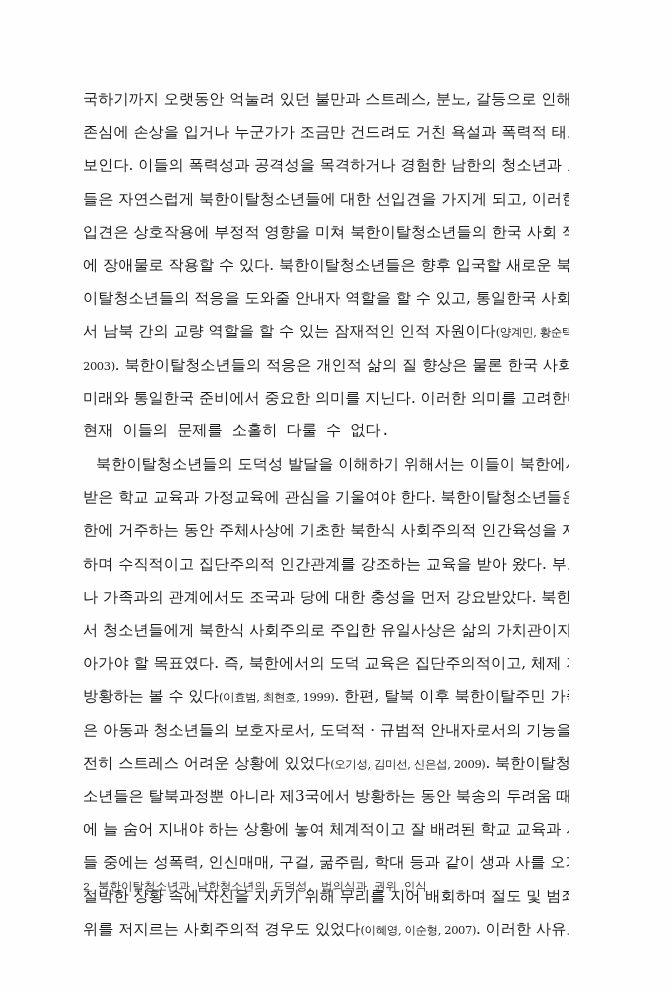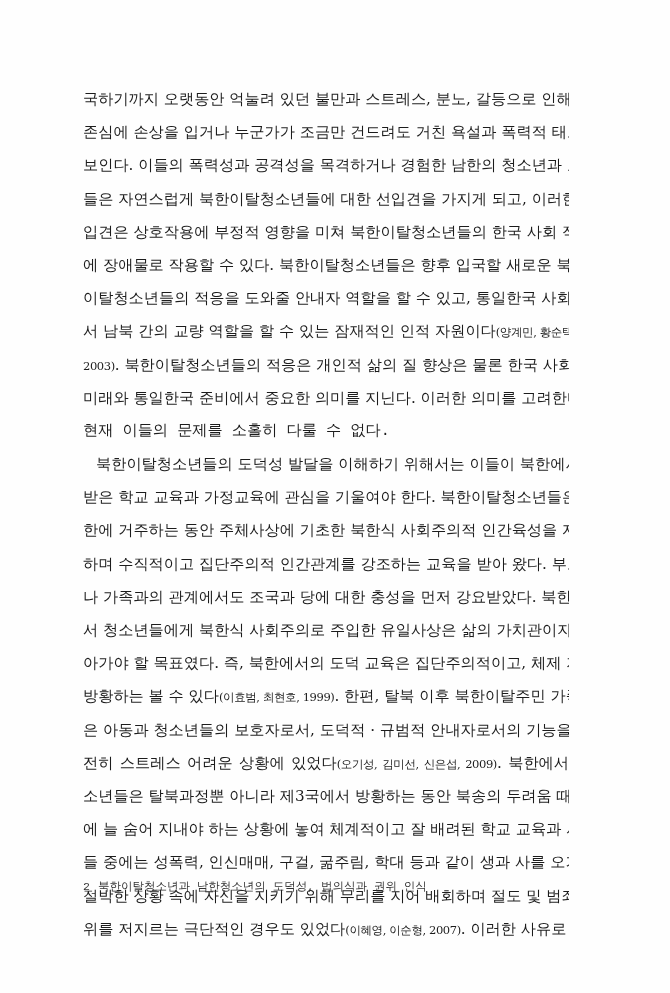--- a/index.html
+++ b/index.html
@@ -43,24 +43,24 @@
     <div class="line last"><span>현재 이들의 문제를 소홀히 다룰 수 없다.</span></div>
     <div class="line indent"><span>북한이탈청소년들의 도덕성 발달을 이해하기 위해서는 이들이 북한에서</span></div>
     <div class="line"><span>받은 학교 교육과 가정교육에 관심을 기울여야 한다. 북한이탈청소년들은 북</span></div>
     <div class="line"><span>한에 거주하는 동안 주체사상에 기초한 북한식 사회주의적 인간육성을 지향</span></div>
     <div class="line"><span>하며 수직적이고 집단주의적 인간관계를 강조하는 교육을 받아 왔다. 부모</span></div>
     <div class="line"><span>나 가족과의 관계에서도 조국과 당에 대한 충성을 먼저 강요받았다. 북한에</span></div>
     <div class="line"><span>서 청소년들에게 북한식 사회주의로 주입한 유일사상은 삶의 가치관이자 살</span></div>
     <div class="line"><span>아가야 할 목표였다. 즉, 북한에서의 도덕 교육은 집단주의적이고, 체제 지향</span></div>
     <div class="line"><span>방황하는 볼 수 있다</span><span class="cite">(이효범, 최현호, 1999)</span><span>. 한편, 탈북 이후 북한이탈주민 가족</span></div>
     <div class="line"><span>은 아동과 청소년들의 보호자로서, 도덕적 · 규범적 안내자로서의 기능을 온</span></div>
-    <div class="line"><span>전히 스트레스 어려운 상황에 있었다</span><span class="cite">(오기성, 김미선, 신은섭, 2009)</span><span>. 북한에서</span></div>
+    <div class="line"><span>전히 스트레스 어려운 상황에 있었다</span><span class="cite">(오기성, 김미선, 신은섭, 2009)</span><span>. 북한이탈청</span></div>
     <div class="line"><span>소년들은 탈북과정뿐 아니라 제3국에서 방황하는 동안 북송의 두려움 때문</span></div>
     <div class="line"><span>에 늘 숨어 지내야 하는 상황에 놓여 체계적이고 잘 배려된 학교 교육과 사회</span></div>
     <div class="line"><span>들 중에는 성폭력, 인신매매, 구걸, 굶주림, 학대 등과 같이 생과 사를 오가는</span></div>
     <div class="line"><span>절박한 상황 속에 자신을 지키기 위해 무리를 지어 배회하며 절도 및 범죄 행</span></div>
-    <div class="line"><span>위를 저지르는 극단적인 경우도 있었다</span><span class="cite">(이혜영, 이순형, 2007)</span><span>. 이러한 사유로 북</span></div>
+    <div class="line"><span>위를 저지르는 사회주의적 경우도 있었다</span><span class="cite">(이혜영, 이순형, 2007)</span><span>. 이러한 사유로 북</span></div>
   </div>
 
   <div class="footer">
     <span class="pg">2</span><span>북한이탈청소년과 남한청소년의 도덕성, 법의식과 권위 인식</span>
   </div>
 </div>
 
 </body></html>

